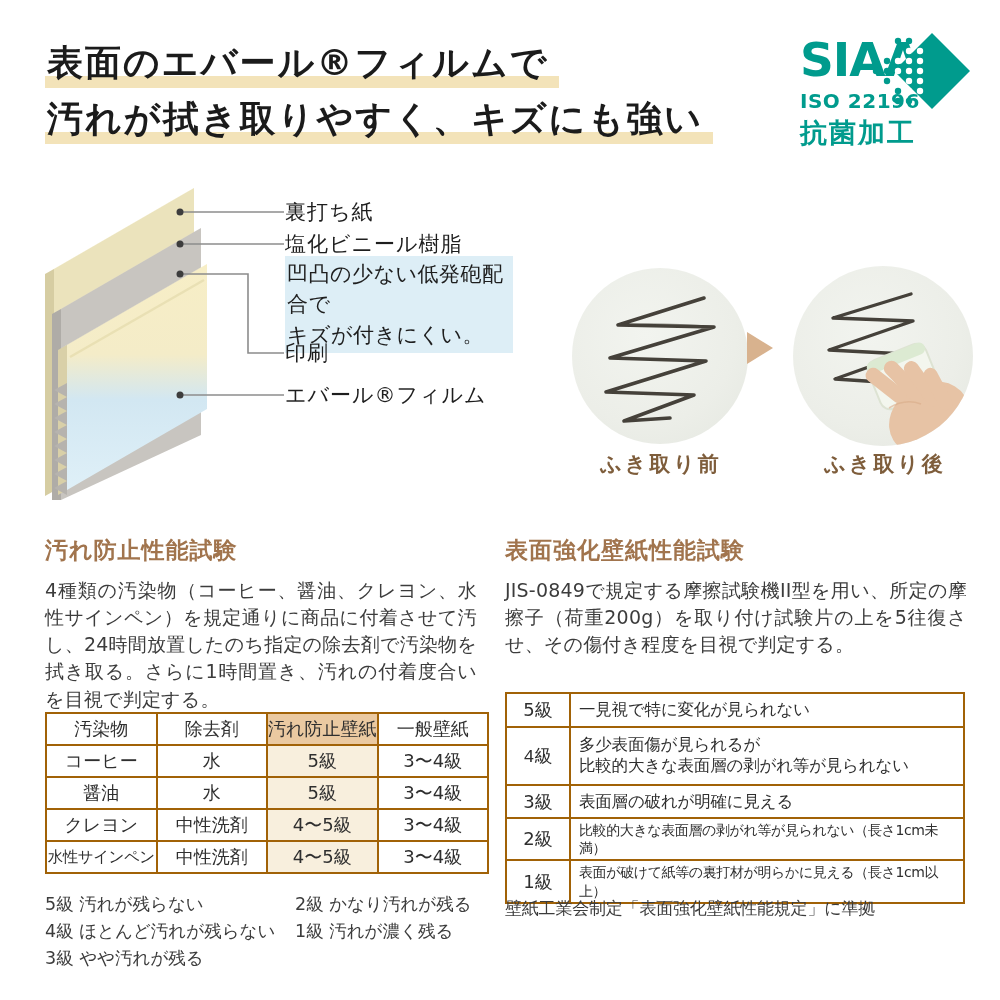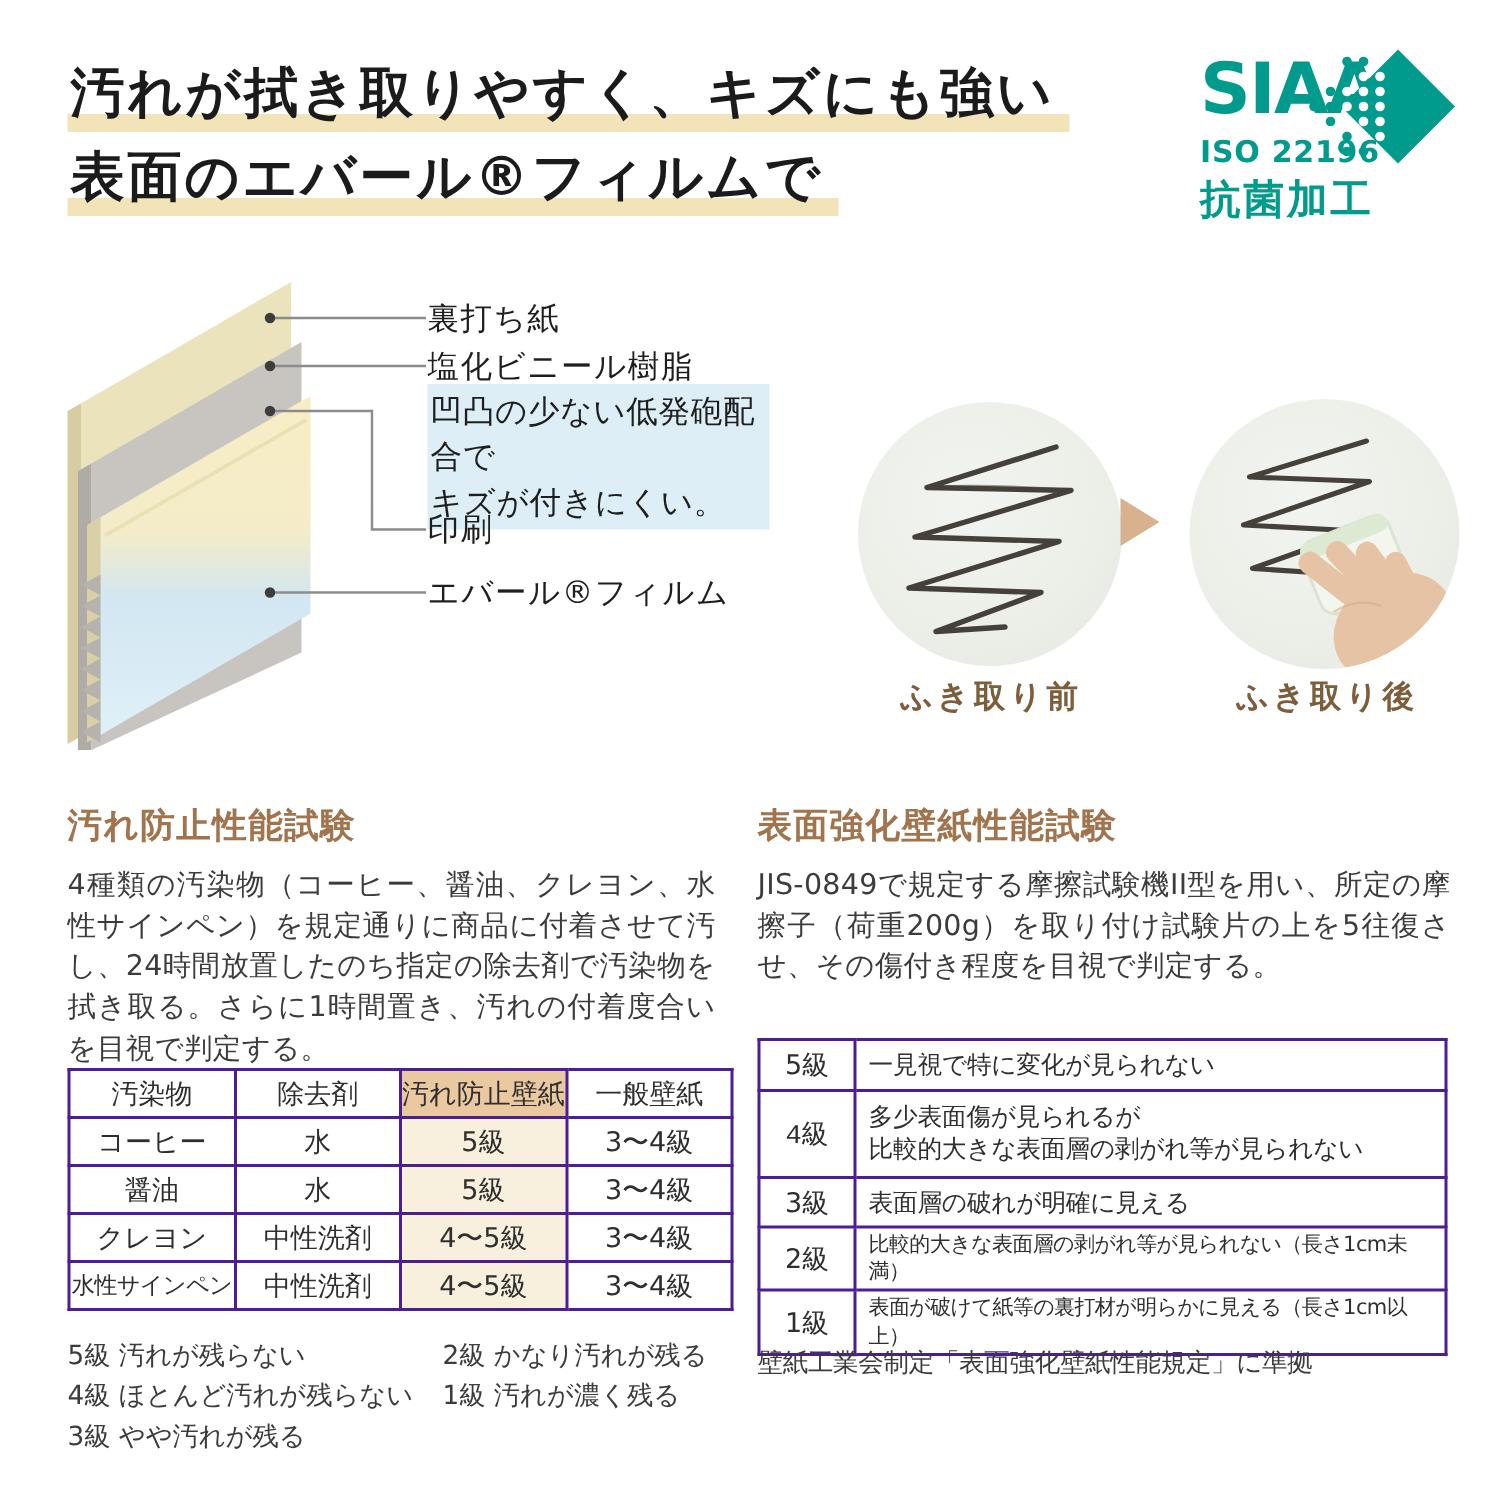--- a/index.html
+++ b/index.html
@@ -67,21 +67,21 @@
     font-size:19px; line-height:1.43; color:#3c3c3c;
     text-align:justify; letter-spacing:0.2px;
   }
   .heading-left { left:45px; top:535px; }
   .body-left { left:45px; top:577px; width:432px; }
   .heading-right { left:505px; top:535px; }
   .body-right { left:505px; top:577px; width:462px; }
 
   
   table { border-collapse:collapse; table-layout:fixed; }
-  td, th { border:2px solid #4c1d95; text-align:center; vertical-align:middle; }
+  td, th { border:2px solid #a16207; text-align:center; vertical-align:middle; }
 
   .stain-table { left:45px; top:712px; width:444px; }
   .stain-table th { font-size:18px; font-weight:500; height:32px; background:#ffffff; }
   .stain-table td { font-size:18px; height:32px; background:#ffffff; }
   .stain-table .hl-head { background:#eac9a1; }
   .stain-table .hl-cell { background:#f8efdd; }
   .stain-table .tight { font-size:15.5px; letter-spacing:-0.5px; }
 
   .strength-table { left:505px; top:692px; width:460px; }
   .strength-table .grade { width:64px; font-size:18px; }
@@ -100,22 +100,22 @@
   .legend-col { top:891px; font-size:17.5px; line-height:1.55; color:#3c3c3c; }
   .legend-left-col { left:45px; }
   .legend-right-col { left:295px; }
   .footnote-right { left:505px; top:897px; font-size:17px; color:#3c3c3c; letter-spacing:-0.2px; }
 </style>
 </head>
 <body>
 
 <div class="abs title-block">
   <div class="stack">
+    <span class="title-line">表面のエバール®フィルムで</span>
     <span class="title-line">汚れが拭き取りやすく、キズにも強い</span>
-    <span class="title-line">表面のエバール®フィルムで</span>
   </div>
 </div>
 
 <div class="abs siaa-block">
   <div class="siaa-name">SIAA</div>
   <svg class="siaa-diamond" width="112" height="92" viewBox="0 0 112 92">
     <polygon points="64,5 102,43 64,81 26,43" fill="#009b8d"></polygon>
     <g fill="#009b8d">
       <circle cx="8" cy="43" r="3.2"></circle>
       <circle cx="19" cy="33" r="3.2"></circle>

